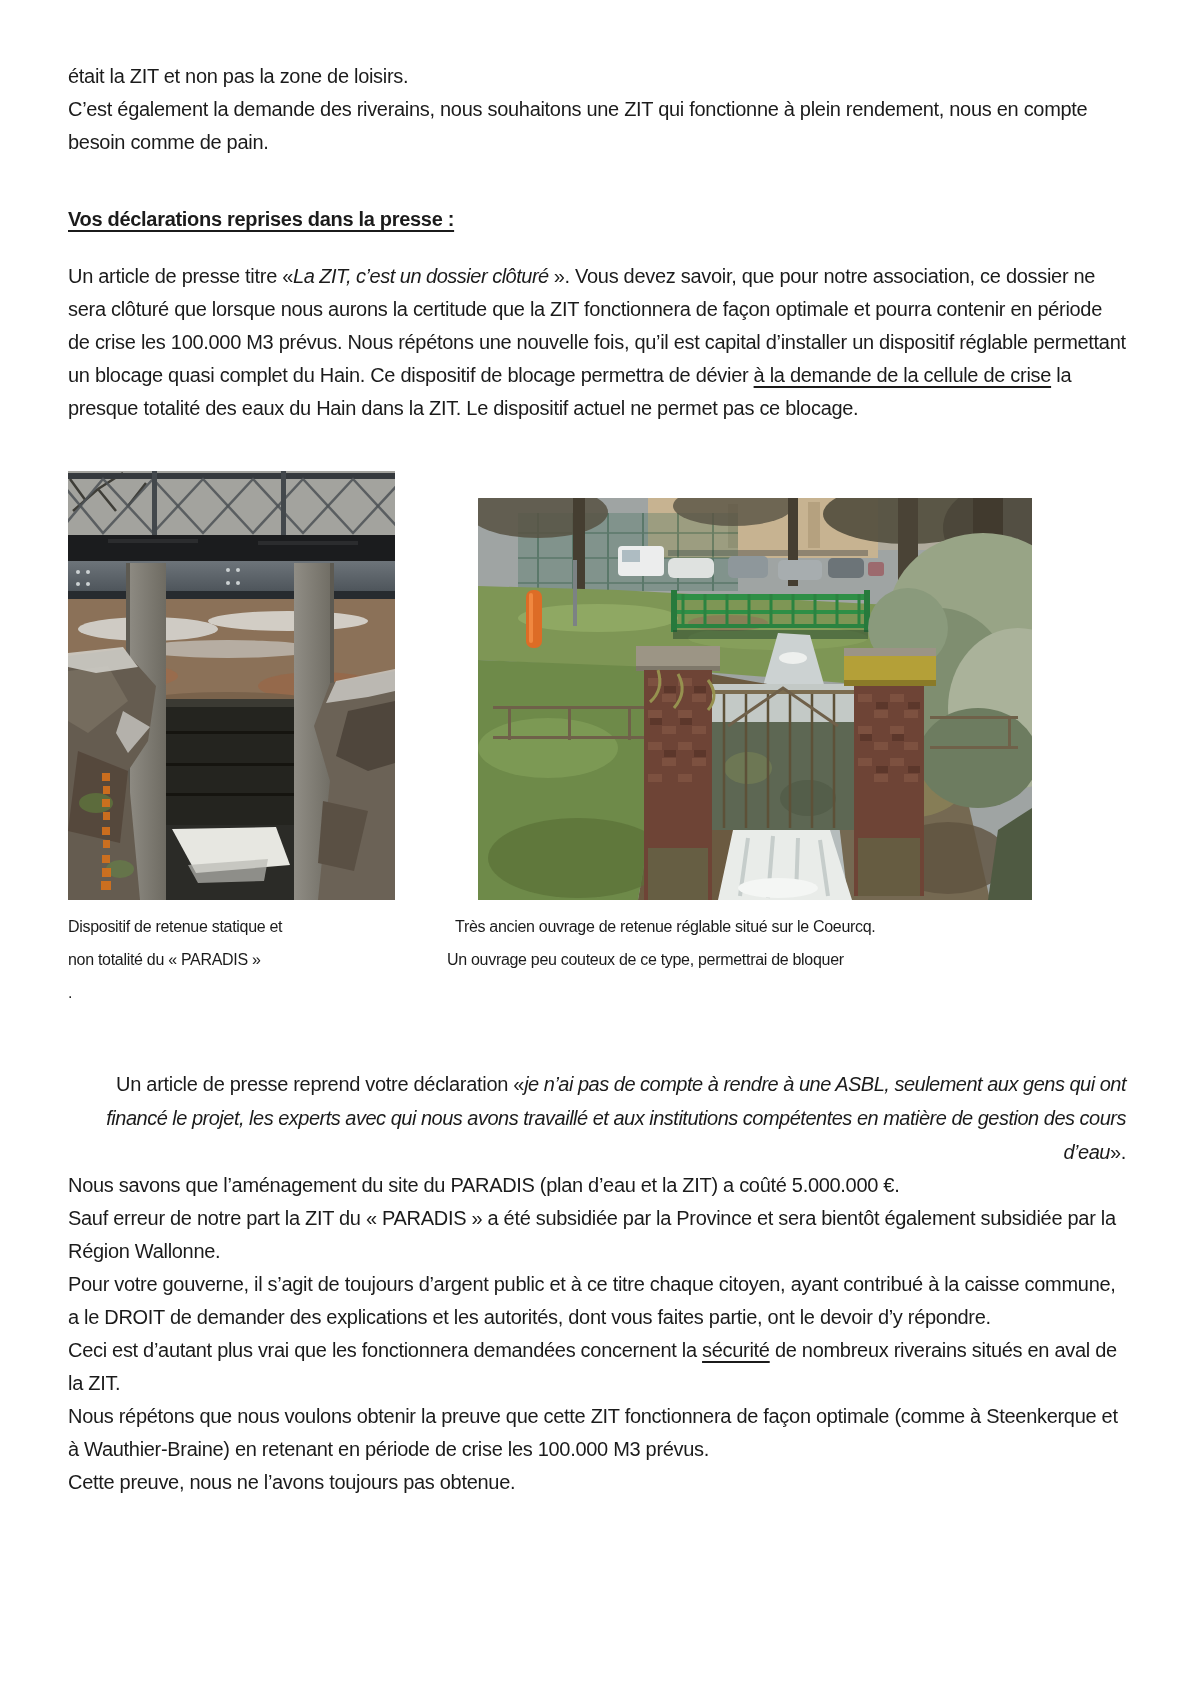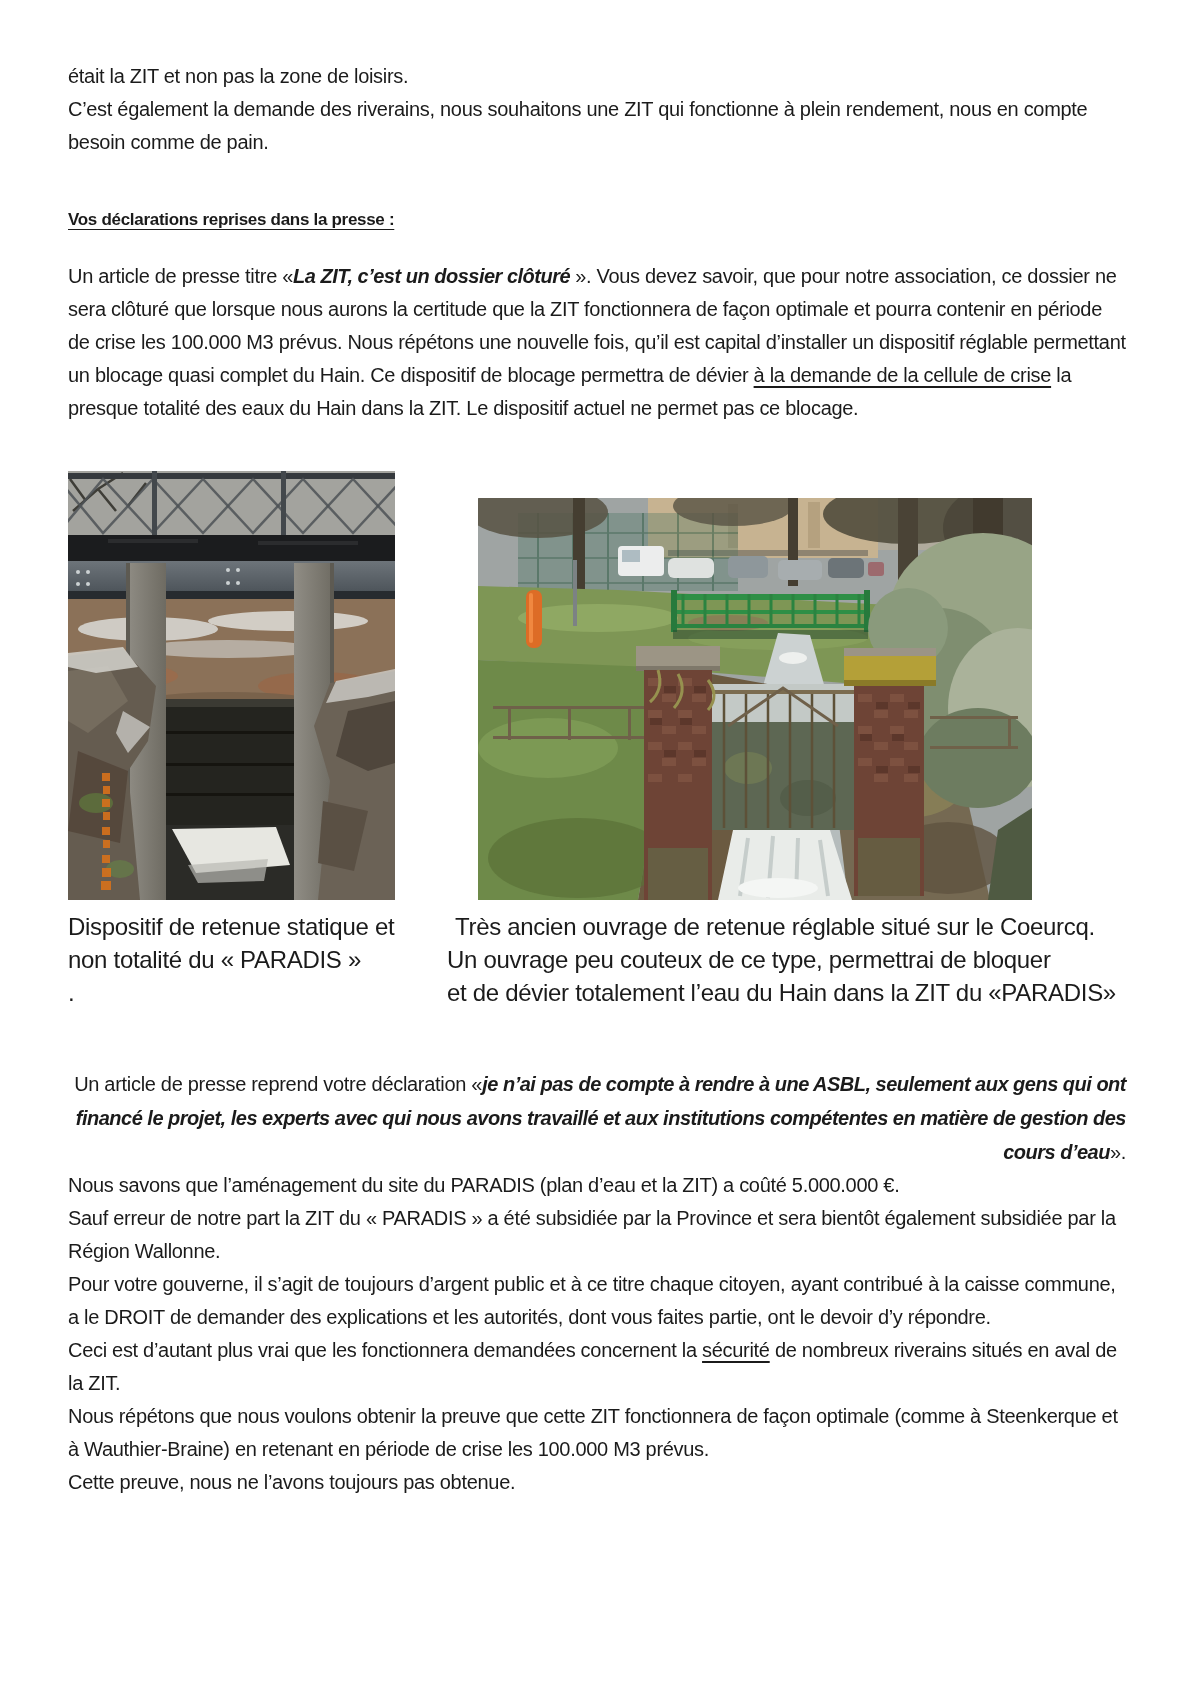--- a/index.html
+++ b/index.html
@@ -8,33 +8,33 @@
     width:1190px;height:1684px;
     margin:0 auto;
     background:#ffffff;
     font-family:"Liberation Sans","DejaVu Sans",sans-serif;
     color:#1b1b1b;
     overflow:hidden;
   }
   .content{position:absolute;left:68px;top:60px;width:1058px;}
   .para{font-size:20px;line-height:33px;letter-spacing:-0.3px;margin:0;}
   .heading{
-    font-size:17px;line-height:33px;font-weight:bold;
+    font-size:20px;line-height:33px;font-weight:bold;
     text-decoration:underline;text-underline-offset:4px;
     margin:44px 0 0 0;letter-spacing:-0.3px;
   }
   .press{margin-top:24px;}
-  .bi{font-weight:bold;font-style:italic;letter-spacing:-0.5px;}
+  .bi{font-weight:normal;font-style:italic;letter-spacing:-0.5px;}
   .ul{text-decoration:underline;text-underline-offset:4px;}
   .photos{margin-top:46px;display:flex;align-items:flex-start;}
   .photo-left{width:327px;height:429px;flex:0 0 auto;}
   .photo-right{width:554px;height:402px;flex:0 0 auto;margin-left:83px;margin-top:27px;}
   .photo-left svg,.photo-right svg{display:block;width:100%;height:100%;}
   .captions{margin-top:10px;display:flex;}
-  .cap-col{font-size:24px;line-height:33px;letter-spacing:-0.3px;}
+  .cap-col{font-size:16px;line-height:33px;letter-spacing:-0.3px;}
   .cap-left{width:379px;flex:0 0 auto;}
   .cap-right{width:679px;flex:0 0 auto;}
   .cap-right .l1{padding-left:8px;}
   .decl{margin-top:58px;line-height:34px;text-align:right;}
   .tail{margin-top:0;}
 </style>
 </head>
 <body>
 
 <div class="page">
@@ -312,21 +312,20 @@
 
     <div class="captions">
       <div class="cap-col cap-left">
         <div>Dispositif de retenue statique et</div>
         <div>non totalité du « PARADIS »</div>
         <div>.</div>
       </div>
       <div class="cap-col cap-right">
         <div class="l1">Très ancien ouvrage de retenue réglable situé sur le Coeurcq.</div>
         <div>Un ouvrage peu couteux de ce type, permettrai de bloquer</div>
-        <div>et de dévier totalement l’eau du Hain dans la ZIT du «PARADIS»</div>
       </div>
     </div>
 
     <p class="para decl"><span>Un article de presse reprend votre déclaration «</span><span class="bi">je n’ai pas de compte à rendre à une ASBL, seulement aux gens qui ont financé le projet, les experts avec qui nous avons travaillé et aux institutions compétentes en matière de gestion des cours d’eau</span><span>».</span></p>
 
     <div class="tail">
       <p class="para">Nous savons que l’aménagement du site du PARADIS (plan d’eau et la ZIT) a coûté 5.000.000 €.</p>
       <p class="para">Sauf erreur de notre part la ZIT du « PARADIS » a été subsidiée par la Province et sera bientôt également subsidiée par la Région Wallonne.</p>
       <p class="para">Pour votre gouverne, il s’agit de toujours d’argent public et à ce titre chaque citoyen, ayant contribué à la caisse commune, a le DROIT de demander des explications et les autorités, dont vous faites partie, ont le devoir d’y répondre.</p>
       <p class="para"><span>Ceci est d’autant plus vrai  que les fonctionnera demandées concernent la </span><span class="ul">sécurité</span><span> de nombreux riverains situés en aval de la ZIT.</span></p>

